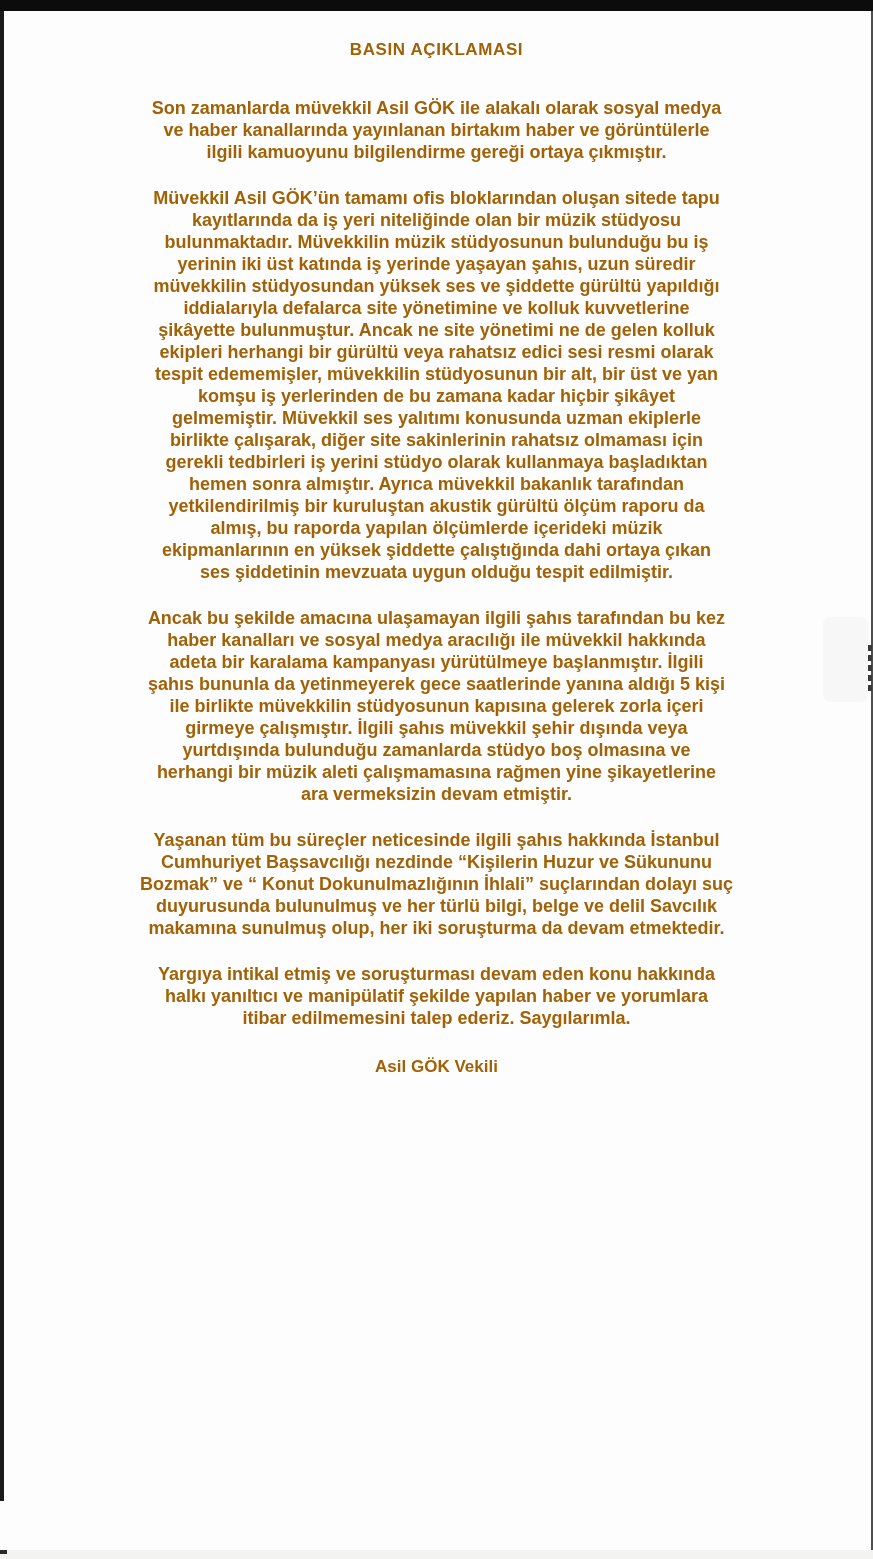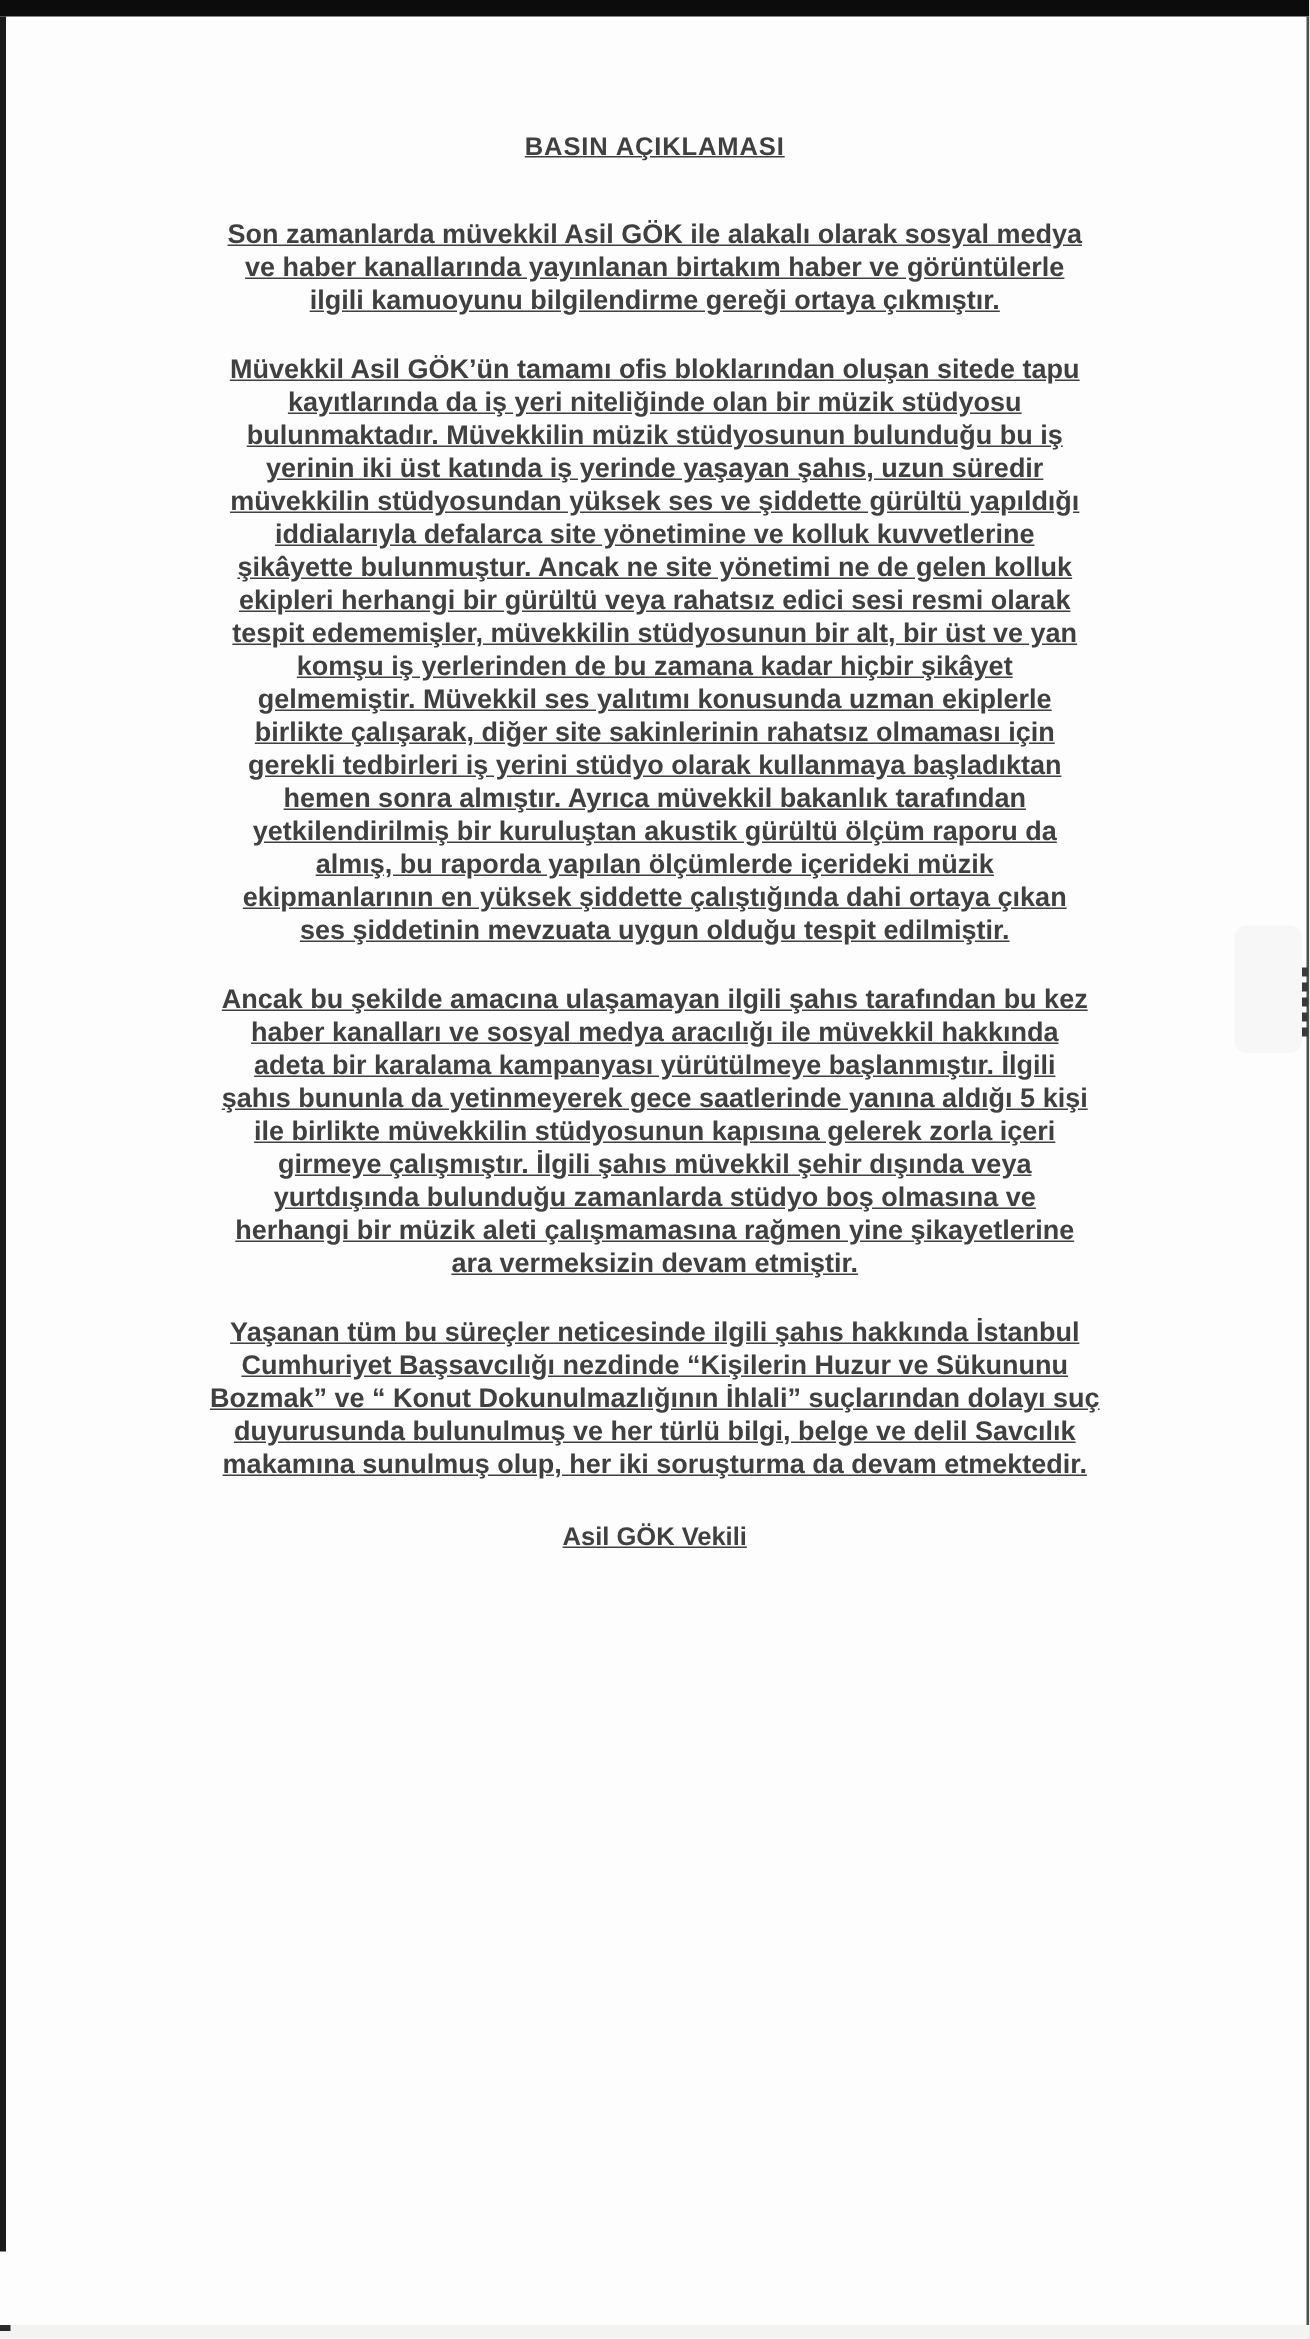--- a/index.html
+++ b/index.html
@@ -69,24 +69,23 @@
     bottom: 18px; left: 0;
     width: 26px; height: 40px;
     background: #fdfdfd;
     border-radius: 0 14px 14px 0;
   }
   
   .content {
     position: relative;
     width: 672px;
     margin: 0 auto;
-    padding-top: 84px;
+    padding-top: 36px;
     text-align: center;
-    color: #404040;
-    text-decoration: underline;
+    color: #a16207;
   }
   .doc-title {
     font-size: 17px;
     font-weight: bold;
     letter-spacing: 0.6px;
     line-height: 28px;
     margin: 0 0 33px 0;
   }
   .doc-paragraph {
     font-size: 18px;
@@ -164,19 +163,22 @@
 yurtdışında bulunduğu zamanlarda stüdyo boş olmasına ve
 herhangi bir müzik aleti çalışmamasına rağmen yine şikayetlerine
 ara vermeksizin devam etmiştir.</p>
 
     <p class="doc-paragraph">Yaşanan tüm bu süreçler neticesinde ilgili şahıs hakkında İstanbul
 Cumhuriyet Başsavcılığı nezdinde “Kişilerin Huzur ve Sükununu
 Bozmak” ve “ Konut Dokunulmazlığının İhlali” suçlarından dolayı suç
 duyurusunda bulunulmuş ve her türlü bilgi, belge ve delil Savcılık
 makamına sunulmuş olup, her iki soruşturma da devam etmektedir.</p>
 
+    <p class="doc-paragraph">Yargıya intikal etmiş ve soruşturması devam eden konu hakkında
+halkı yanıltıcı ve manipülatif şekilde yapılan haber ve yorumlara
+itibar edilmemesini talep ederiz. Saygılarımla.</p>
 
     <div class="signature-block">
       <p class="signature-role">Asil GÖK Vekili</p>
     </div>
   </div>
 
 </div>
 
 </body></html>

